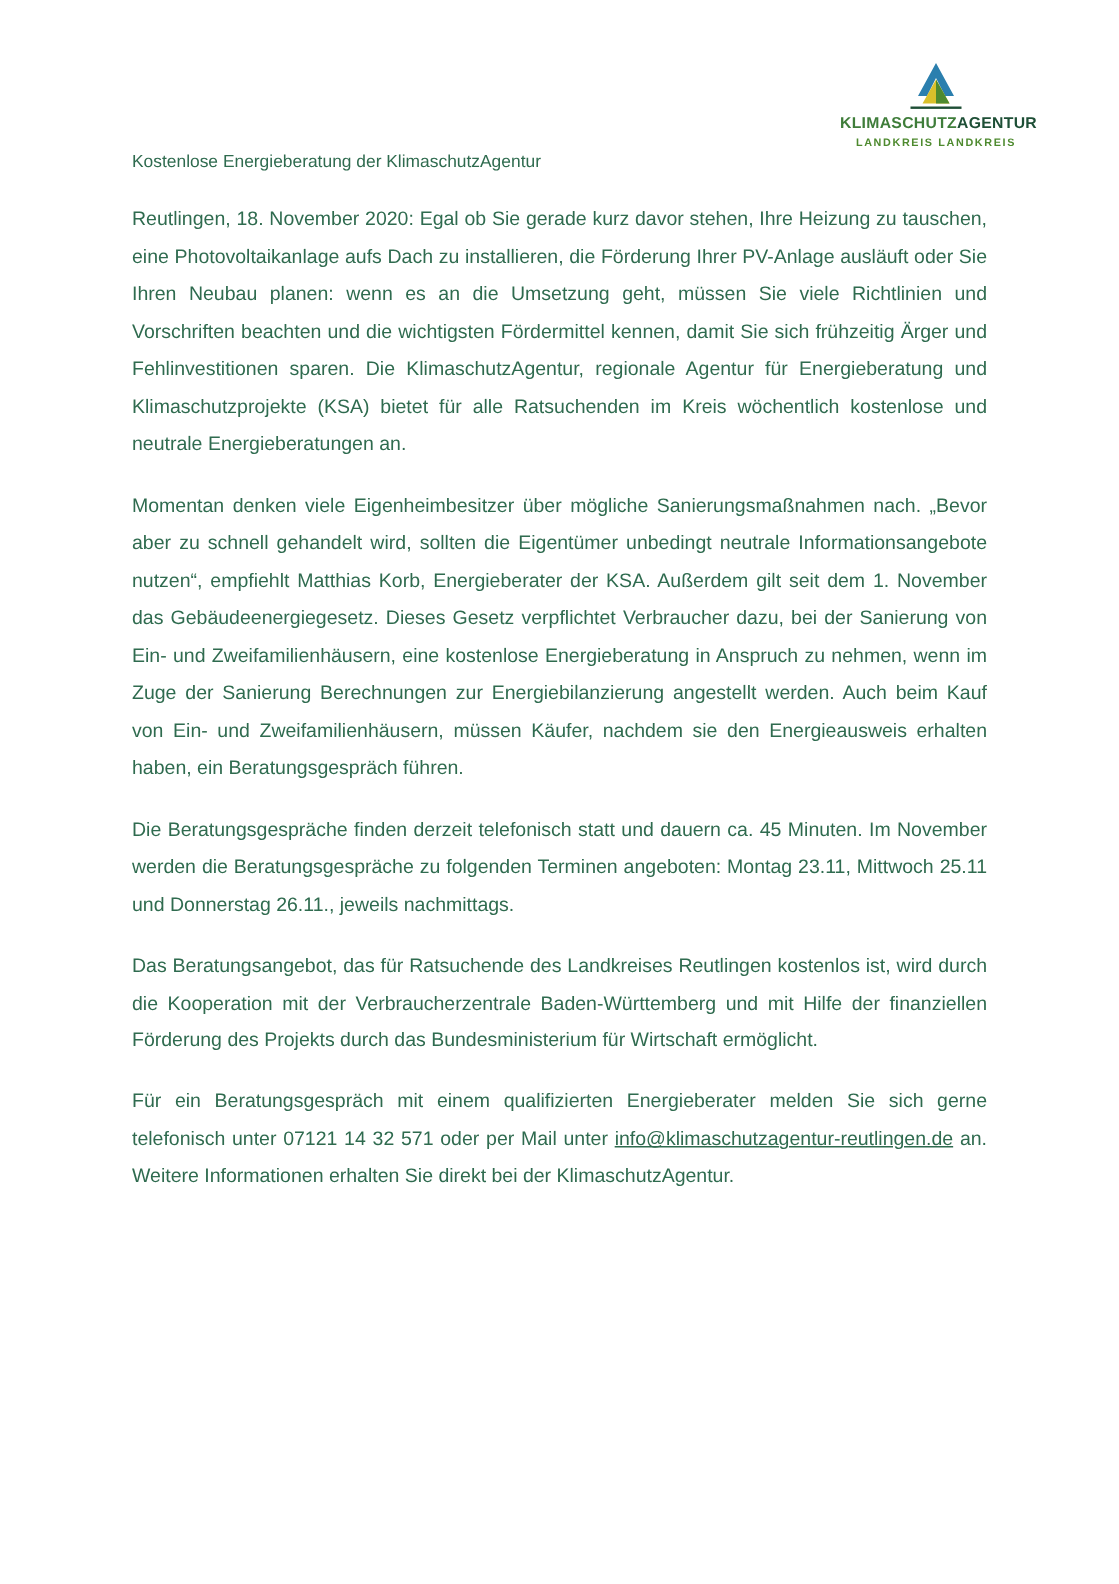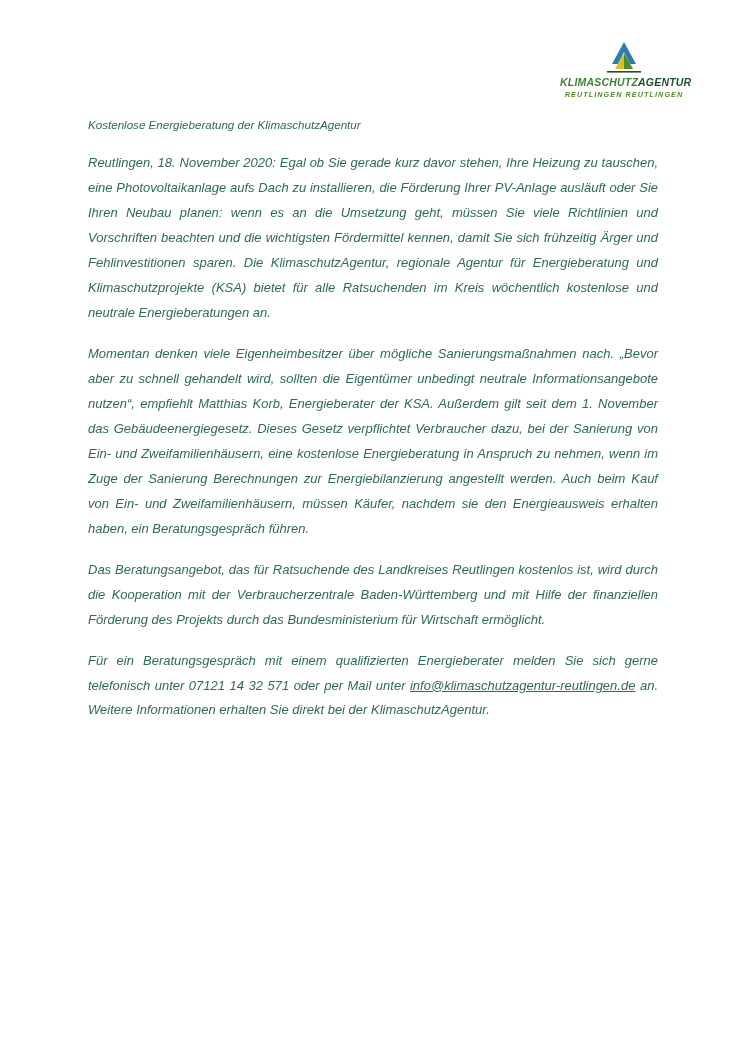--- a/index.html
+++ b/index.html
@@ -13,21 +13,20 @@
     font-family: "Liberation Sans", sans-serif;
     color: #3d3d3d;
     position: relative;
     overflow: hidden;
   }
   .page {
     width: 746px;
     height: 1056px;
     position: relative;
     box-sizing: border-box;
-    font-style: italic;
   }
 
   
   .logo-block {
     position: absolute;
     top: 40px;
     right: 58px;
     width: 128px;
     text-align: center;
   }
@@ -53,21 +52,21 @@
     letter-spacing: 1.1px;
     color: #4e8a2f;
     margin-top: 1px;
     white-space: nowrap;
   }
 
   
   .content {
     position: absolute;
     left: 88px;
-    top: 116px;
+    top: 99px;
     width: 570px;
   }
   .doc-title {
     font-size: 11.6px;
     line-height: 1.5;
     color: #2f6b4f;
     margin: 0 0 18px 0;
     font-weight: normal;
   }
   p.para {
@@ -94,27 +93,28 @@
   <div class="logo-block">
     <svg class="logo-mark" viewBox="0 0 40 34">
       <polygon points="20,2 32,24 26,24 20,12 14,24 8,24" fill="#2b7fae"></polygon>
       <polygon points="20,13 29,29 11,29" fill="#d9c02b"></polygon>
       <polygon points="20,13 29,29 20,29" fill="#4e8a2f"></polygon>
       <rect x="3" y="31" width="34" height="1.6" fill="#1e4f36"></rect>
     </svg>
     <div class="logo-wordmark">
       <span class="kw-green">KLIMASCHUTZ</span><span class="kw-dark">AGENTUR</span>
     </div>
-    <div class="logo-sub">REUTLINGEN REUTLINGEN</div>
+    <div class="logo-sub">LANDKREIS LANDKREIS</div>
   </div>
 
   <div class="content">
 
     <h1 class="doc-title">Kostenlose Energieberatung der KlimaschutzAgentur</h1>
 
     <p class="para">Reutlingen, 18. November 2020: Egal ob Sie gerade kurz davor stehen, Ihre Heizung zu tauschen, eine Photovoltaikanlage aufs Dach zu installieren, die Förderung Ihrer PV-Anlage ausläuft oder Sie Ihren Neubau planen: wenn es an die Umsetzung geht, müssen Sie viele Richtlinien und Vorschriften beachten und die wichtigsten Fördermittel kennen, damit Sie sich frühzeitig Ärger und Fehlinvestitionen sparen. Die KlimaschutzAgentur, regionale Agentur für Energieberatung und Klimaschutzprojekte (KSA) bietet für alle Ratsuchenden im Kreis wöchentlich kostenlose und neutrale Energieberatungen an.</p>
     <p class="para">Momentan denken viele Eigenheimbesitzer über mögliche Sanierungsmaßnahmen nach. „Bevor aber zu schnell gehandelt wird, sollten die Eigentümer unbedingt neutrale Informationsangebote nutzen“, empfiehlt Matthias Korb, Energieberater der KSA. Außerdem gilt seit dem 1. November das Gebäudeenergiegesetz. Dieses Gesetz verpflichtet Verbraucher dazu, bei der Sanierung von Ein- und Zweifamilienhäusern, eine kostenlose Energieberatung in Anspruch zu nehmen, wenn im Zuge der Sanierung Berechnungen zur Energiebilanzierung angestellt werden. Auch beim Kauf von Ein- und Zweifamilienhäusern, müssen Käufer, nachdem sie den Energieausweis erhalten haben, ein Beratungsgespräch führen.</p>
+    <p class="para">Die Beratungsgespräche finden derzeit telefonisch statt und dauern ca. 45 Minuten. Im November werden die Beratungsgespräche zu folgenden Terminen angeboten: Montag 23.11, Mittwoch 25.11 und Donnerstag 26.11., jeweils nachmittags.</p>
     <p class="para">Das Beratungsangebot, das für Ratsuchende des Landkreises Reutlingen kostenlos ist, wird durch die Kooperation mit der Verbraucherzentrale Baden-Württemberg und mit Hilfe der finanziellen Förderung des Projekts durch das Bundesministerium für Wirtschaft ermöglicht.</p>
 
     <p class="para"><span>Für ein Beratungsgespräch mit einem qualifizierten Energieberater melden Sie sich gerne telefonisch unter 07121 14 32 571 oder per Mail unter </span><a class="mail-link" href="#">info@klimaschutzagentur-reutlingen.de</a><span> an. Weitere Informationen erhalten Sie direkt bei der KlimaschutzAgentur.</span></p>
 
   </div>
 </div>
 
 </body></html>

